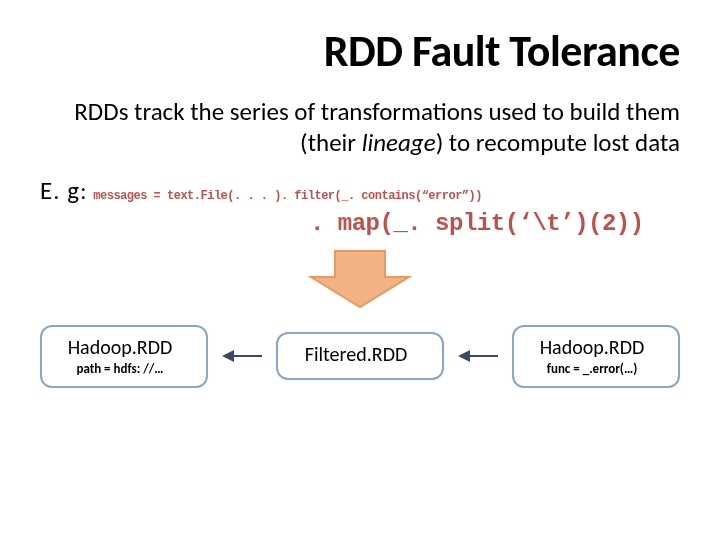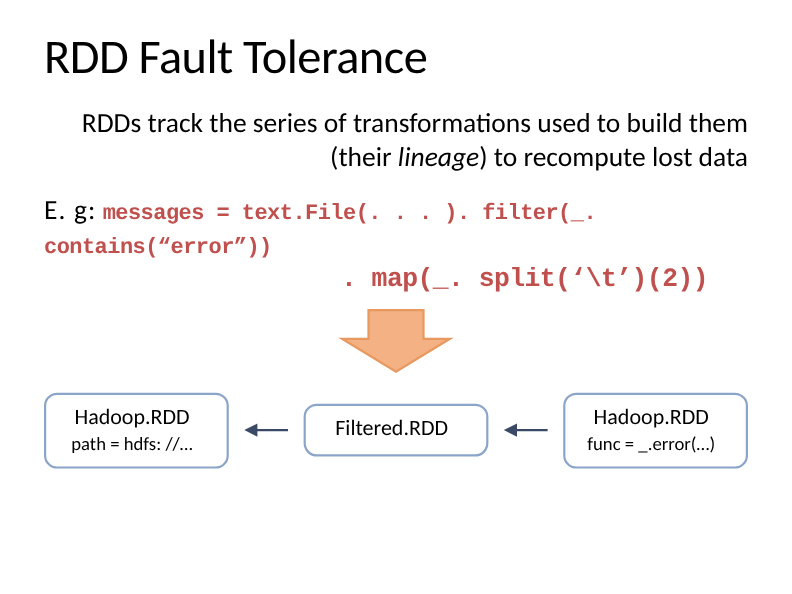--- a/index.html
+++ b/index.html
@@ -11,44 +11,45 @@
     font-family: "Segoe UI", "Calibri", Arial, sans-serif;
     color: #000;
     overflow: hidden;
     box-sizing: border-box;
   }
   .slide {
     padding: 20px 40px 0 40px;
   }
   .title {
     font-size: 44px;
-    font-weight: 400;
+    font-weight: 700;
     margin: 4px 0 18px 0;
     letter-spacing: -0.5px;
+    text-align: right;
   }
   .body-text {
     font-size: 25px;
     line-height: 1.25;
     margin-bottom: 16px;
     text-align: right;
   }
   .body-text .lineage {
     font-style: italic;
   }
   .eg-line {
     font-size: 25px;
     margin-bottom: 4px;
   }
   .eg-prefix {
     letter-spacing: 1px;
     text-align: right;
   }
   .code {
     font-family: "Courier New", monospace;
-    font-size: 20px;
+    font-size: 12px;
     color: #c0504d;
     font-weight: 600;
     letter-spacing: -0.5px;
     margin-top: 46px;
   }
   .code-line2 {
     font-family: "Courier New", monospace;
     font-size: 24px;
     color: #c0504d;
     font-weight: 600;
@@ -77,22 +78,22 @@
     text-align: center;
     box-sizing: border-box;
     background: #fff;
   }
   .rdd-title {
     font-size: 20px;
     font-weight: 400;
     margin-bottom: 2px;
   }
   .rdd-sub {
-    font-size: 17px;
-    font-weight: 400;
+    font-size: 13px;
+    font-weight: 700;
   }
   .chain-arrow {
     display: inline-flex;
     align-items: center;
   }
 </style>
 </head>
 <body>
 
 <div class="slide">

